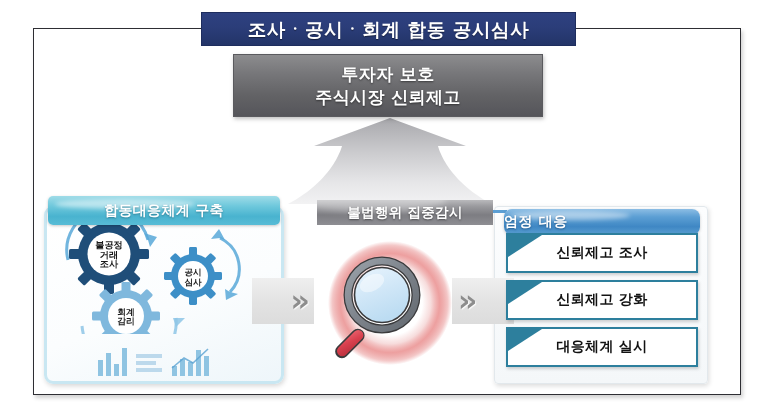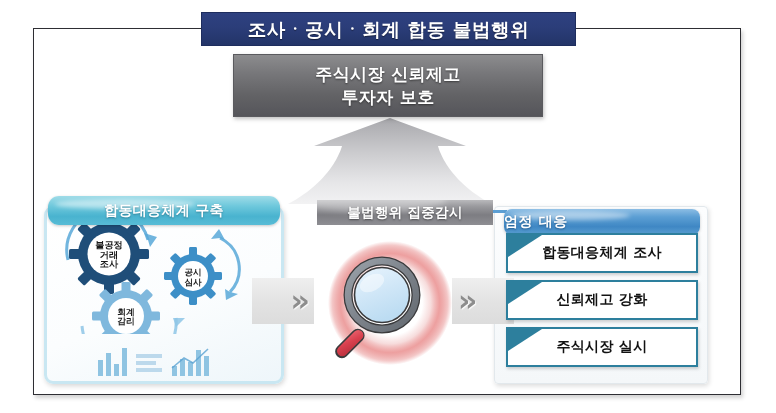--- a/index.html
+++ b/index.html
@@ -107,21 +107,21 @@
     border-radius: 9px;
     box-shadow: 1px 2px 5px rgba(0,0,0,0.16);
     z-index: 8;
   }
   #panel-left-header {
     position: absolute;
     left: 48px;
     top: 196px;
     width: 232px;
     height: 29px;
-    border-radius: 11px;
+    border-radius: 5px;
     background: linear-gradient(180deg, #9fdce8 0%, #6ec8dc 35%, #49b3cf 70%, #58bcd6 100%);
     box-shadow: 0 1px 3px rgba(0,0,0,0.22);
     display: flex;
     align-items: center;
     justify-content: center;
     z-index: 14;
     overflow: hidden;
   }
   #panel-left-header::before {
     content: "";
@@ -321,26 +321,26 @@
     font-weight: bold;
     fill: #1a1a1a;
   }
 </style>
 </head>
 <body>
 
 <div id="diagram-frame"></div>
 
 <div id="title-banner">
-  <span class="banner-text">조사ㆍ공시ㆍ회계 합동 불법행위</span>
+  <span class="banner-text">조사ㆍ공시ㆍ회계 합동 공시심사</span>
 </div>
 
 <div id="goal-box">
+  <span class="goal-line">투자자 보호</span>
   <span class="goal-line">주식시장 신뢰제고</span>
-  <span class="goal-line">투자자 보호</span>
 </div>
 
 <div id="up-arrow">
   <svg width="240" height="92" viewBox="0 0 240 92" xmlns="http://www.w3.org/2000/svg">
     <defs>
       <linearGradient id="arrGrad" x1="0" y1="0" x2="0" y2="1">
         <stop offset="0%" stop-color="#a8a8ac"></stop>
         <stop offset="40%" stop-color="#cbcbce"></stop>
         <stop offset="75%" stop-color="#e6e6e8"></stop>
         <stop offset="100%" stop-color="#f2f2f3"></stop>
@@ -510,22 +510,22 @@
 
 <div id="panel-right" class="panel"></div>
 <div id="right-header-stub"></div>
 
 <div id="panel-right-header">
   <span class="hdr-text">엄정 대응</span>
 </div>
 
 <div id="action-item-0" class="action-item">
   <span class="corner-tri"></span>
-  <span class="item-text">합동대응체계 조사</span>
+  <span class="item-text">신뢰제고 조사</span>
 </div>
 <div id="action-item-1" class="action-item">
   <span class="corner-tri"></span>
   <span class="item-text">신뢰제고 강화</span>
 </div>
 <div id="action-item-2" class="action-item">
   <span class="corner-tri"></span>
-  <span class="item-text">주식시장 실시</span>
+  <span class="item-text">대응체계 실시</span>
 </div>
 
 </body></html>

